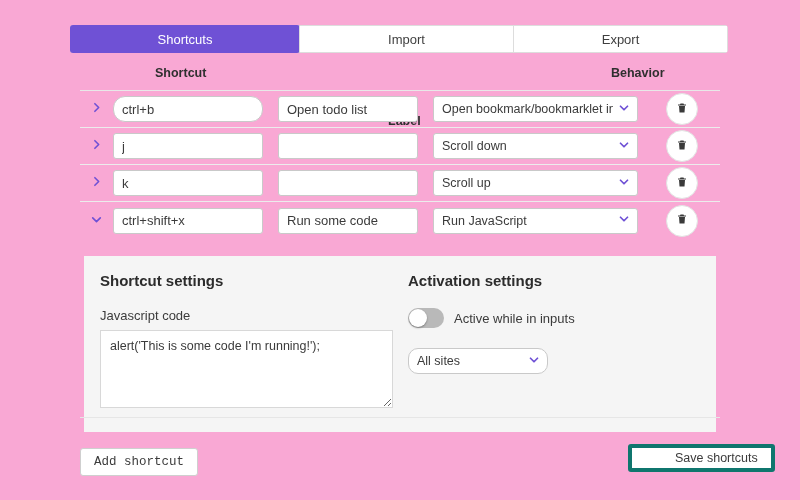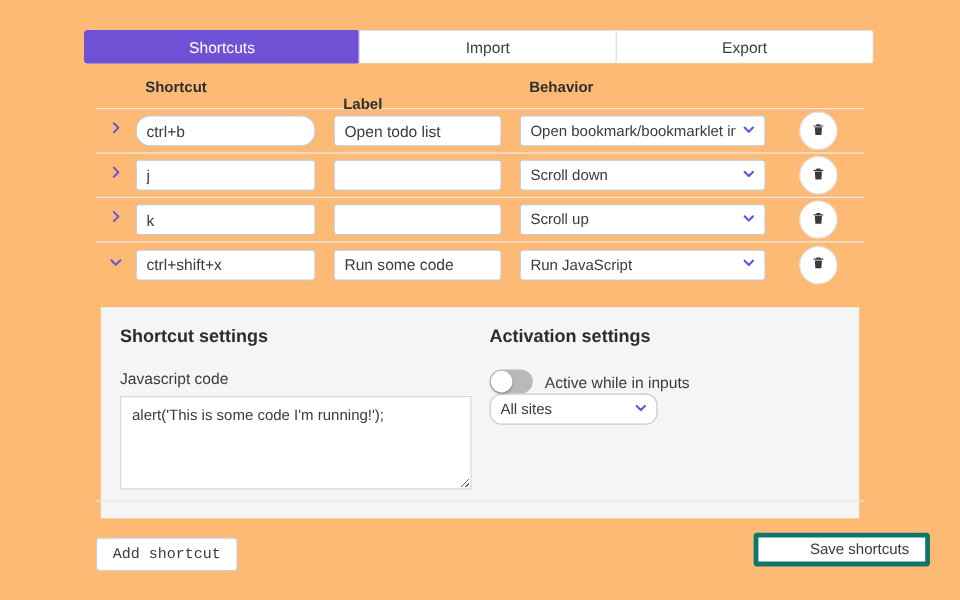--- a/index.html
+++ b/index.html
@@ -1,32 +1,32 @@
 <!DOCTYPE html>
 <html><head>
 <meta charset="utf-8">
 <style>
   * { margin:0; padding:0; box-sizing:border-box; }
   html,body { background:#fff; }
   body { font-family:"Liberation Sans", sans-serif; color:#3b3b3b; }
-  .page { position:relative; width:800px; height:500px; background:#fdba74; overflow:hidden; }
+  .page { position:relative; width:800px; height:500px; background:#f9a8d4; overflow:hidden; }
 
   
   .tabbar { position:absolute; left:70px; top:25px; width:658px; height:28px;
             display:flex; border:1px solid #ddd; border-radius:3px; background:#fff; }
   .tab { flex:1; display:flex; align-items:center; justify-content:center;
          font-size:13px; color:#3f3f3f; background:#fff; cursor:pointer; border-left:1px solid #ddd; }
   .tab:first-child { border-left:none; }
   .tab.active { background:#6f51d5; color:#fff; border-radius:3px; margin:-1px; flex:1.08; border-left:none; }
 
   
   .table { position:absolute; left:80px; top:66px; width:640px; }
   .grid-row { display:grid; grid-template-columns:33px 150px 15px 140px 15px 205px 28px 32px 22px;
               align-items:center; }
-  .thead { height:25px; font-size:12.5px; font-weight:bold; color:#2f2f2f; border-bottom:1px solid #e8e8e8; }
+  .thead { height:25px; font-size:12.5px; font-weight:bold; color:#2f2f2f; border-bottom:1px solid #e8e8e8;gap:34px; }
   .thead span { padding-left:8px; }
   .trow { height:37px; border-bottom:1px solid #ececec; }
   .trow:last-of-type { border-bottom:none; }
   .expander { display:flex; align-items:center; justify-content:center; width:33px; height:100%; cursor:pointer; }
   .expander svg { width:13px; height:13px; }
   input.cell-input { width:100%; height:26px; border:1px solid #c9c9c9; border-radius:3px;
                      padding:0 8px; font-size:13px; color:#3b3b3b; background:#fff;
                      font-family:"Liberation Sans", sans-serif; outline:none; }
   .select { width:100%; height:26px; border:1px solid #c9c9c9; border-radius:3px; background:#fff;
             display:flex; align-items:center; justify-content:space-between; padding:0 6px 0 8px;
@@ -38,21 +38,21 @@
   .del-btn svg { width:12px; height:12px; }
 
   
   .panel { position:absolute; left:84px; top:256px; width:632px; height:176px; background:#f5f5f5;
            display:grid; grid-template-columns:308px 1fr; padding:16px; }
   .panel h3 { font-size:15px; font-weight:bold; color:#2c2c2c; margin-bottom:19px; }
   .field-label { font-size:13px; color:#3b3b3b; margin-bottom:7px; }
   textarea.code { width:293px; height:78px; border:1px solid #d8d8d8; border-radius:0; background:#fff;
                   padding:8px 9px; font-size:12.5px; color:#3b3b3b;
                   font-family:"Liberation Sans", sans-serif; resize:both; outline:none; }
-  .toggle-row { display:flex; align-items:center; gap:10px; margin-bottom:0; }
+  .toggle-row { display:flex; align-items:center; gap:10px; margin-bottom:20px; }
   .toggle { width:36px; height:20px; border-radius:10px; background:#b9b9b9; position:relative; cursor:pointer; flex-shrink:0; }
   .toggle .knob { position:absolute; left:1px; top:1px; width:18px; height:18px; border-radius:50%;
                   background:#fff; box-shadow:0 1px 2px rgba(0,0,0,0.35); }
   .toggle-label { font-size:13px; color:#3b3b3b; }
   .sites-select { width:140px;border-radius:10px; }
 
   .bottom-divider { position:absolute; left:80px; top:417px; width:640px; height:1px; background:#e6e6e6; }
 
   
   .btn { position:absolute; height:28px; padding:0 13px; background:#fff; border-radius:3px;

